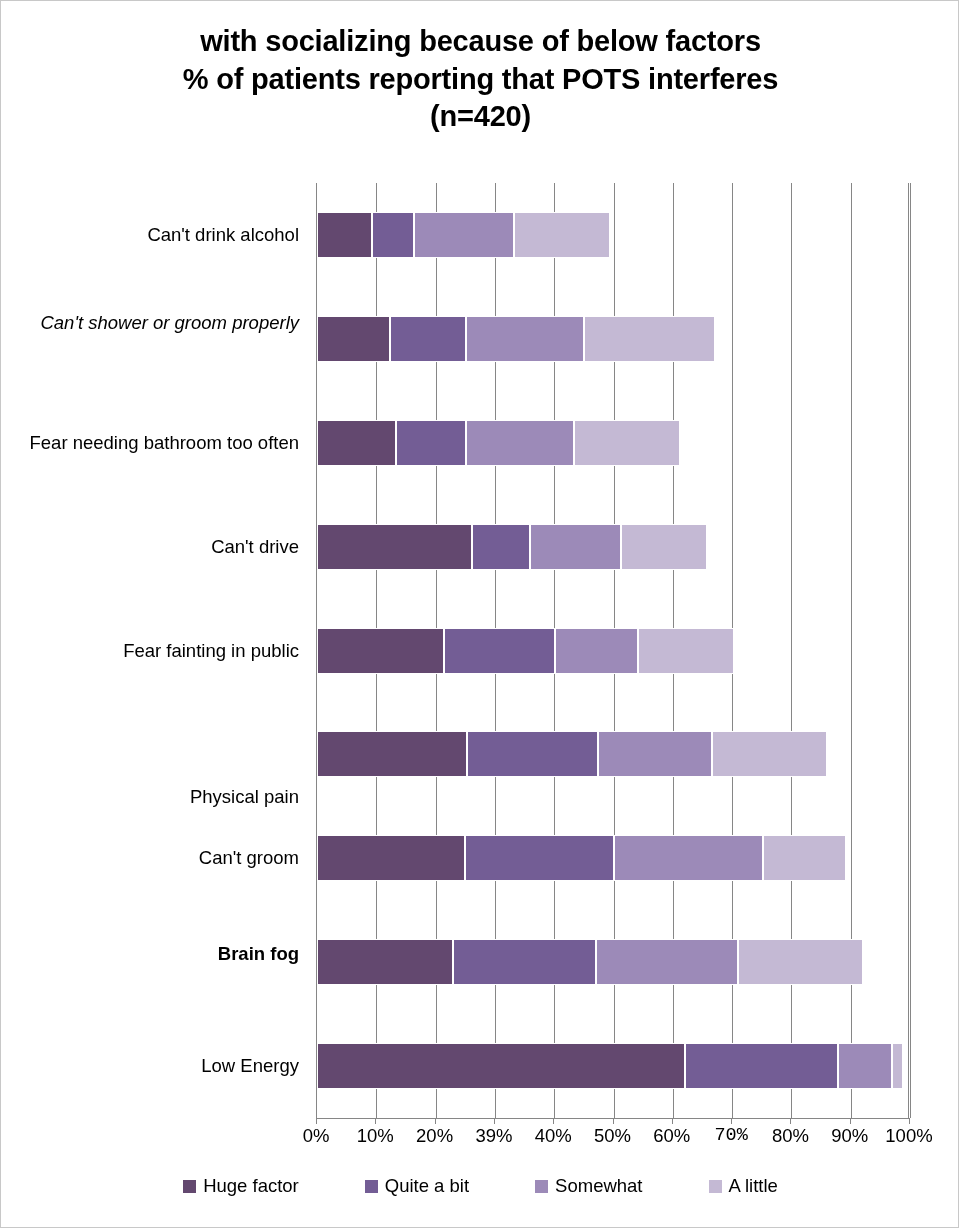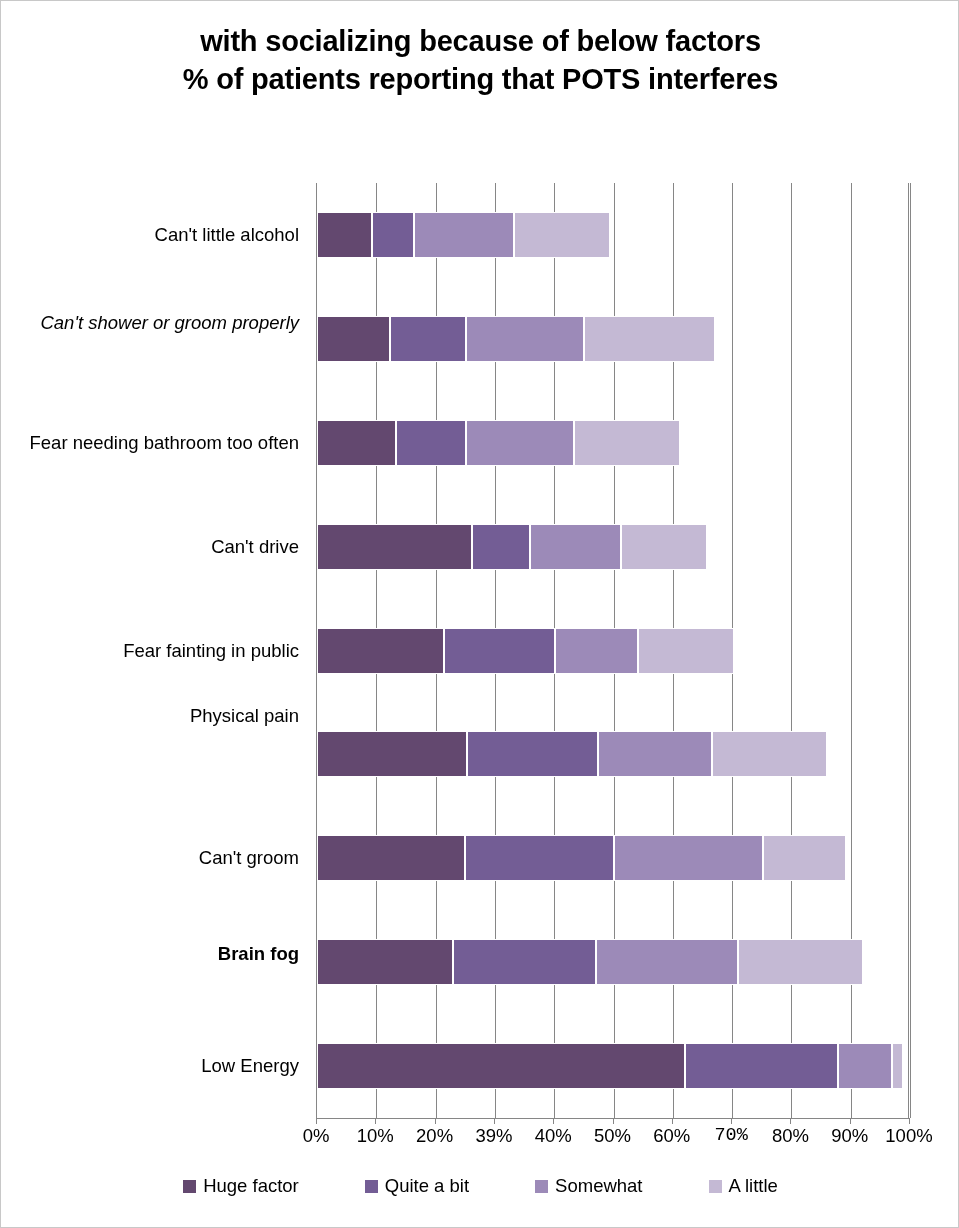--- a/index.html
+++ b/index.html
@@ -148,20 +148,21 @@
   }
 </style>
 </head>
 <body>
 
 <div id="page">
 
   <div id="chart-title">
     <span class="tline">with socializing because of below factors</span>
     <span class="tline">% of patients reporting that POTS interferes</span>
+    <span class="tline">(n=420)</span>
   </div>
 
   <div id="plot-wrap">
     <div id="plot-area">
       <div id="gridlines">
           <div class="gridline" style="left: 59px;"></div>
           <div class="gridline" style="left: 119px;"></div>
           <div class="gridline" style="left: 178px;"></div>
           <div class="gridline" style="left: 237px;"></div>
           <div class="gridline" style="left: 297px;"></div>
@@ -211,26 +212,26 @@
         <div class="tickmark" style="left: 297px;"></div>
         <div class="tickmark" style="left: 356px;"></div>
         <div class="tickmark" style="left: 415px;"></div>
         <div class="tickmark" style="left: 474px;"></div>
         <div class="tickmark" style="left: 534px;"></div>
         <div class="tickmark" style="left: 593px;"></div>
       </div>
   </div>
 
   <div id="cat-labels">
-      <div class="cat-label" style="top: 224.944px;">Can't little alcohol</div>
+      <div class="cat-label" style="top: 224.944px;">Can't drink alcohol</div>
       <div class="cat-label" style="top: 313px; font-style: italic;">Can't shower or groom properly</div>
       <div class="cat-label" style="top: 432.722px;">Fear needing bathroom too often</div>
       <div class="cat-label" style="top: 536.611px;">Can't drive</div>
       <div class="cat-label" style="top: 640.5px;">Fear fainting in public</div>
-      <div class="cat-label" style="top: 706px; text-align: center;">Physical pain</div>
+      <div class="cat-label" style="top: 787px; text-align: center;">Physical pain</div>
       <div class="cat-label" style="top: 848.278px;">Can't groom</div>
       <div class="cat-label" style="top: 944px; font-weight: bold;">Brain fog</div>
       <div class="cat-label" style="top: 1056.06px;">Low Energy</div>
     </div>
   <div id="xlabels">
       <div class="xlabel" style="left: 315px;">0%</div>
       <div class="xlabel" style="left: 374.3px;">10%</div>
       <div class="xlabel" style="left: 433.6px;">20%</div>
       <div class="xlabel" style="left: 492.9px;">39%</div>
       <div class="xlabel" style="left: 552.2px;">40%</div>

